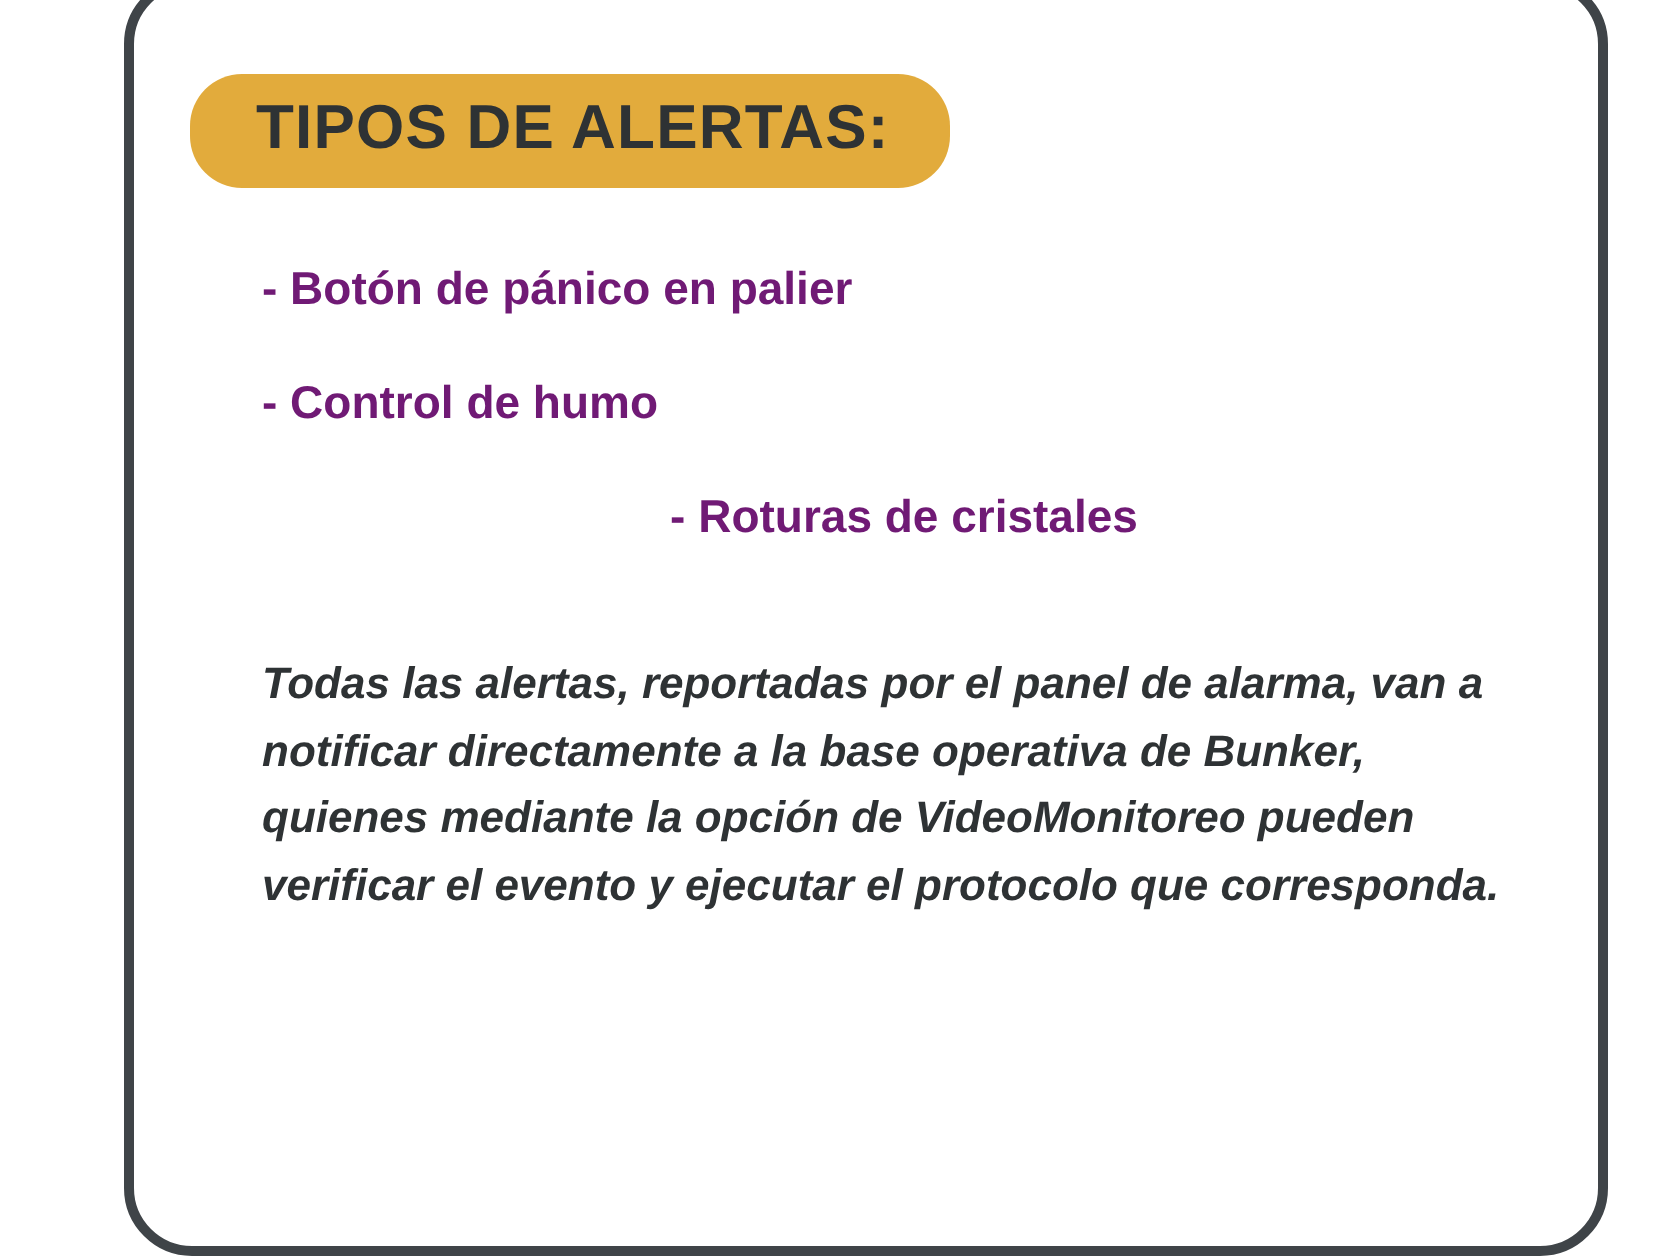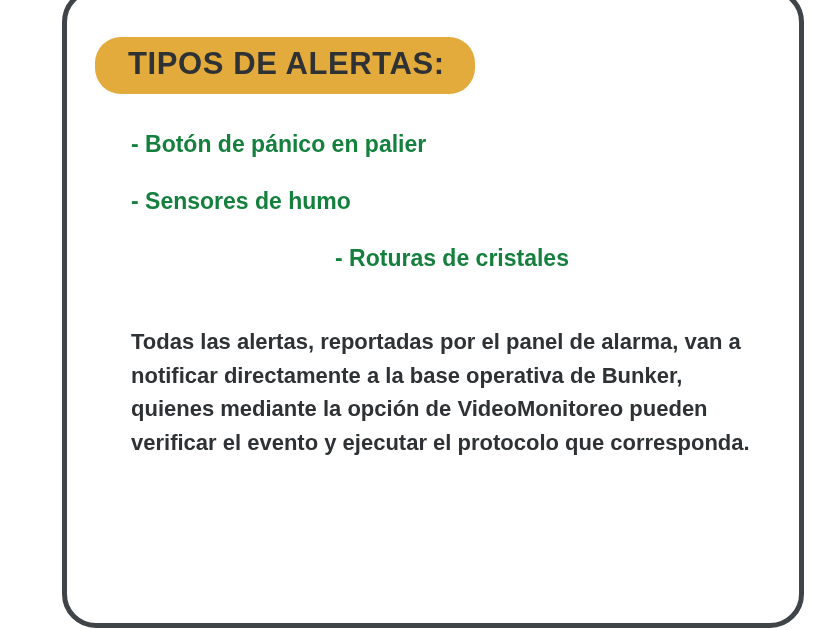--- a/index.html
+++ b/index.html
@@ -51,53 +51,54 @@
   }
   .bullets {
     margin: 38px 0 0 0;
     padding: 0;
     list-style: none;
   }
   .bullet {
     display: block;
     font-size: 23px;
     font-weight: bold;
-    color: #15803d;
+    color: #701a75;
     margin: 0 0 32px 0;
     padding-left: 36px;
     line-height: 1.1;
     white-space: nowrap;
   }
   .bullet:last-child {
     margin-bottom: 0;
     text-align: center;
   }
   .note {
     margin-top: 54px;
     padding-left: 36px;
     padding-right: 18px;
     font-size: 22px;
+    font-style: italic;
     font-weight: bold;
     color: #2e3234;
     line-height: 1.52;
     max-width: 640px;
   }
 </style>
 </head>
 <body>
 
 <div class="slide">
   <div class="card">
     <div class="content">
 
       <div class="title-pill">TIPOS DE ALERTAS:</div>
 
       <div class="bullets">
         <div class="bullet">- Botón de pánico en palier</div>
-        <div class="bullet">- Sensores de humo</div>
+        <div class="bullet">- Control de humo</div>
         <div class="bullet">- Roturas de cristales</div>
       </div>
 
       <div class="note">Todas las alertas, reportadas por el panel de alarma, van a notificar directamente a la base operativa de Bunker, quienes mediante la opción de VideoMonitoreo pueden verificar el evento y ejecutar el protocolo que corresponda.</div>
 
     </div>
   </div>
 </div>
 
 </body></html>

